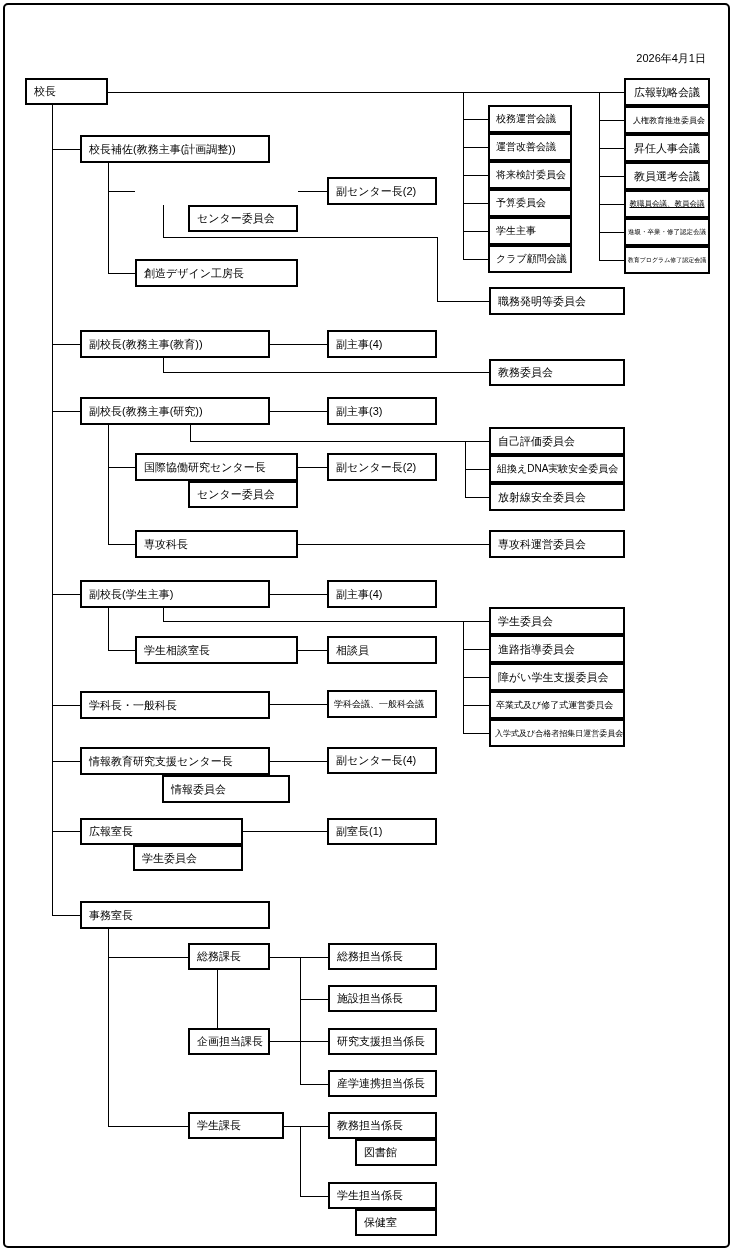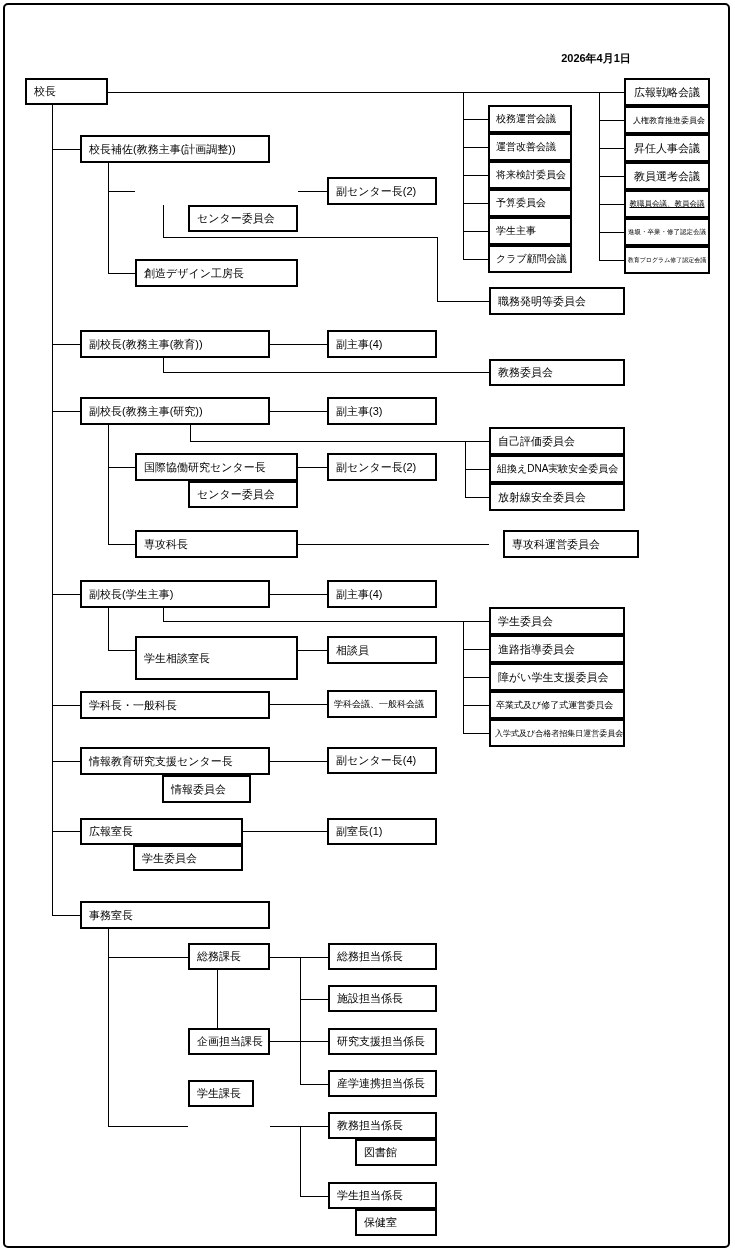--- a/index.html
+++ b/index.html
@@ -2,21 +2,21 @@
 <html><head>
 <meta charset="utf-8">
 <style>
   html,body{margin:0;padding:0;background:#fff;}
   #page{position:relative;width:735px;height:1253px;background:#fff;
         font-family:"Liberation Sans","DejaVu Sans",sans-serif;color:#000;overflow:hidden;}
   .frame{position:absolute;left:3px;top:3px;width:727px;height:1245px;
          border:2px solid #000;border-radius:5px;box-sizing:border-box;}
   .title{position:absolute;left:0;top:22px;width:735px;text-align:center;
          font-size:15.5px;font-weight:600;letter-spacing:.5px;}
-  .date{position:absolute;top:51px;left:486px;width:220px;text-align:center;font-size:11px;font-weight:bold;}
+  .date{position:absolute;top:51px;left:486px;width:220px;text-align:right;font-size:11px;}
   .bx{position:absolute;box-sizing:border-box;border:2px solid #000;background:#fff;
       display:flex;align-items:center;padding-left:7px;font-size:11px;
       white-space:nowrap;overflow:hidden;}
   .ctr{justify-content:center;padding-left:0;}
   .fs10{font-size:10px;padding-left:6px;}
   .fs9{font-size:9px;padding-left:5px;}
   .fs8{font-size:8px;padding-left:4px;}
   .fs75{font-size:7.5px;text-decoration:underline;}
   .fs65{font-size:6.5px;}
   .fs6{font-size:6px;}
@@ -141,48 +141,48 @@
 
   <div class="bx" style="left:80px;top:397px;width:190px;height:28px">副校長(教務主事(研究))</div>
   <div class="bx" style="left:327px;top:397px;width:110px;height:28px">副主事(3)</div>
   <div class="bx" style="left:489px;top:427px;width:136px;height:28px">自己評価委員会</div>
   <div class="bx" style="left:489px;top:483px;width:136px;height:28px">放射線安全委員会</div>
   <div class="bx fs10" style="left:489px;top:455px;width:136px;height:28px">組換えDNA実験安全委員会</div>
   <div class="bx" style="left:135px;top:453px;width:163px;height:28px">国際協働研究センター長</div>
   <div class="bx" style="left:327px;top:453px;width:110px;height:28px">副センター長(2)</div>
   <div class="bx" style="left:188px;top:481px;width:110px;height:27px">センター委員会</div>
   <div class="bx" style="left:135px;top:530px;width:163px;height:28px">専攻科長</div>
-  <div class="bx" style="left:503px;top:530px;width:136px;height:28px">専攻科運営委員会</div>
+  <div class="bx" style="left:489px;top:530px;width:136px;height:28px">専攻科運営委員会</div>
 
   <div class="bx" style="left:80px;top:580px;width:190px;height:28px">副校長(学生主事)</div>
   <div class="bx" style="left:327px;top:580px;width:110px;height:28px">副主事(4)</div>
   <div class="bx" style="left:489px;top:607px;width:136px;height:28px">学生委員会</div>
   <div class="bx" style="left:489px;top:635px;width:136px;height:28px">進路指導委員会</div>
   <div class="bx" style="left:489px;top:663px;width:136px;height:28px">障がい学生支援委員会</div>
   <div class="bx fs9" style="left:489px;top:691px;width:136px;height:28px">卒業式及び修了式運営委員会</div>
   <div class="bx fs8" style="left:489px;top:719px;width:136px;height:28px">入学式及び合格者招集日運営委員会</div>
-  <div class="bx" style="left:135px;top:636px;width:163px;height:44px">学生相談室長</div>
+  <div class="bx" style="left:135px;top:636px;width:163px;height:28px">学生相談室長</div>
   <div class="bx" style="left:327px;top:636px;width:110px;height:28px">相談員</div>
 
   <div class="bx" style="left:80px;top:691px;width:190px;height:28px">学科長・一般科長</div>
   <div class="bx fs9" style="left:327px;top:690px;width:110px;height:28px">学科会議、一般科会議</div>
 
   <div class="bx" style="left:80px;top:747px;width:190px;height:28px">情報教育研究支援センター長</div>
   <div class="bx" style="left:327px;top:747px;width:110px;height:27px">副センター長(4)</div>
-  <div class="bx" style="left:162px;top:775px;width:89px;height:28px">情報委員会</div>
+  <div class="bx" style="left:162px;top:775px;width:128px;height:28px">情報委員会</div>
 
   <div class="bx" style="left:80px;top:818px;width:163px;height:27px">広報室長</div>
   <div class="bx" style="left:327px;top:818px;width:110px;height:27px">副室長(1)</div>
   <div class="bx" style="left:133px;top:845px;width:110px;height:26px">学生委員会</div>
 
   <div class="bx" style="left:80px;top:901px;width:190px;height:28px">事務室長</div>
   <div class="bx" style="left:188px;top:943px;width:82px;height:27px">総務課長</div>
   <div class="bx" style="left:328px;top:943px;width:109px;height:27px">総務担当係長</div>
   <div class="bx" style="left:328px;top:985px;width:109px;height:27px">施設担当係長</div>
   <div class="bx" style="left:188px;top:1028px;width:82px;height:27px">企画担当課長</div>
   <div class="bx" style="left:328px;top:1028px;width:109px;height:27px">研究支援担当係長</div>
   <div class="bx" style="left:328px;top:1070px;width:109px;height:27px">産学連携担当係長</div>
-  <div class="bx" style="left:188px;top:1080px;width:66px;height:27px">学生課長</div>
+  <div class="bx" style="left:188px;top:1112px;width:96px;height:27px">学生課長</div>
   <div class="bx" style="left:328px;top:1112px;width:109px;height:27px">教務担当係長</div>
   <div class="bx" style="left:355px;top:1139px;width:82px;height:27px">図書館</div>
   <div class="bx" style="left:328px;top:1182px;width:109px;height:27px">学生担当係長</div>
   <div class="bx" style="left:355px;top:1209px;width:82px;height:27px">保健室</div>
 </div>
 
 </body></html>

